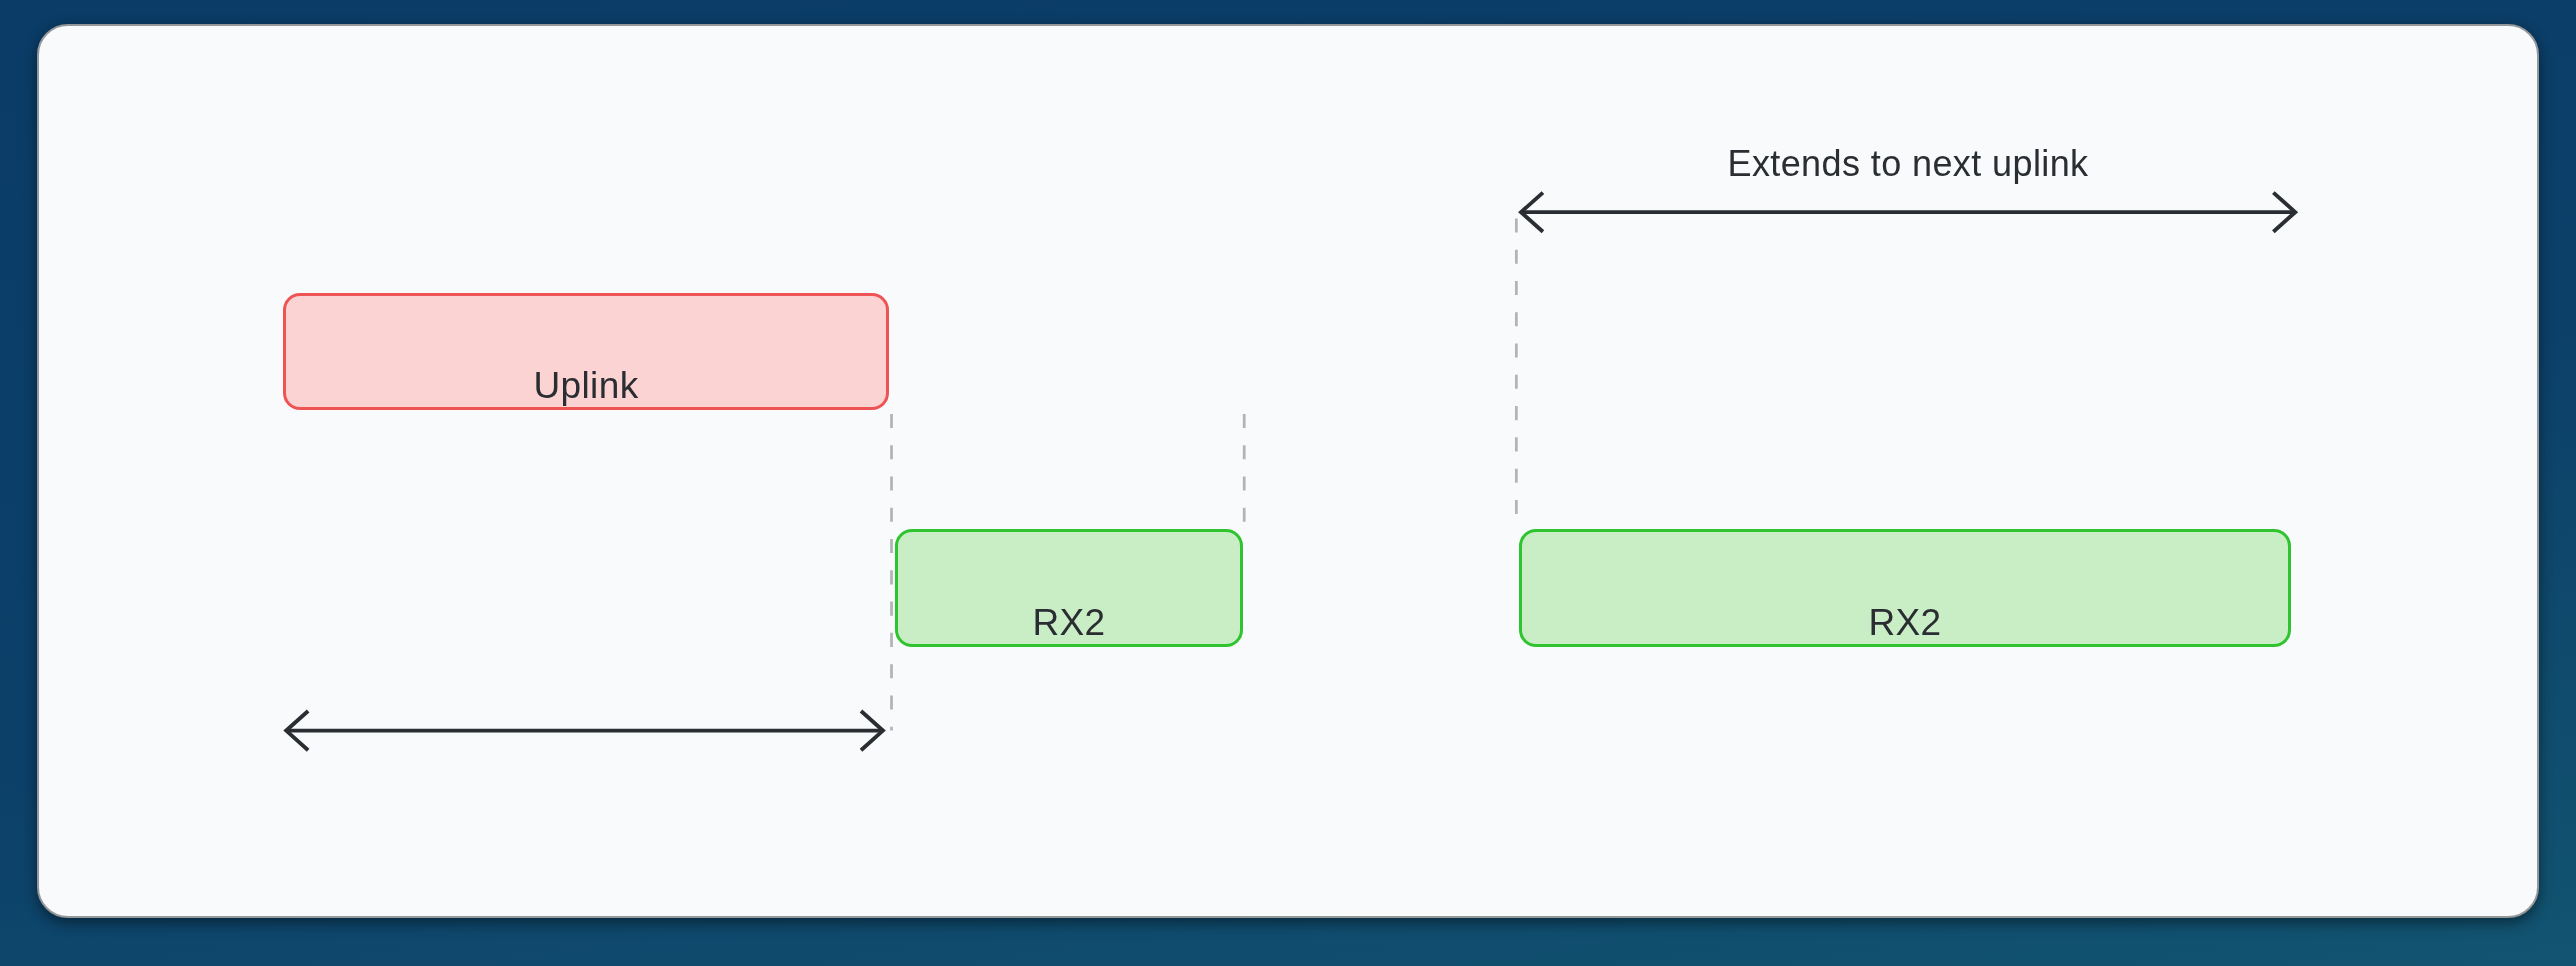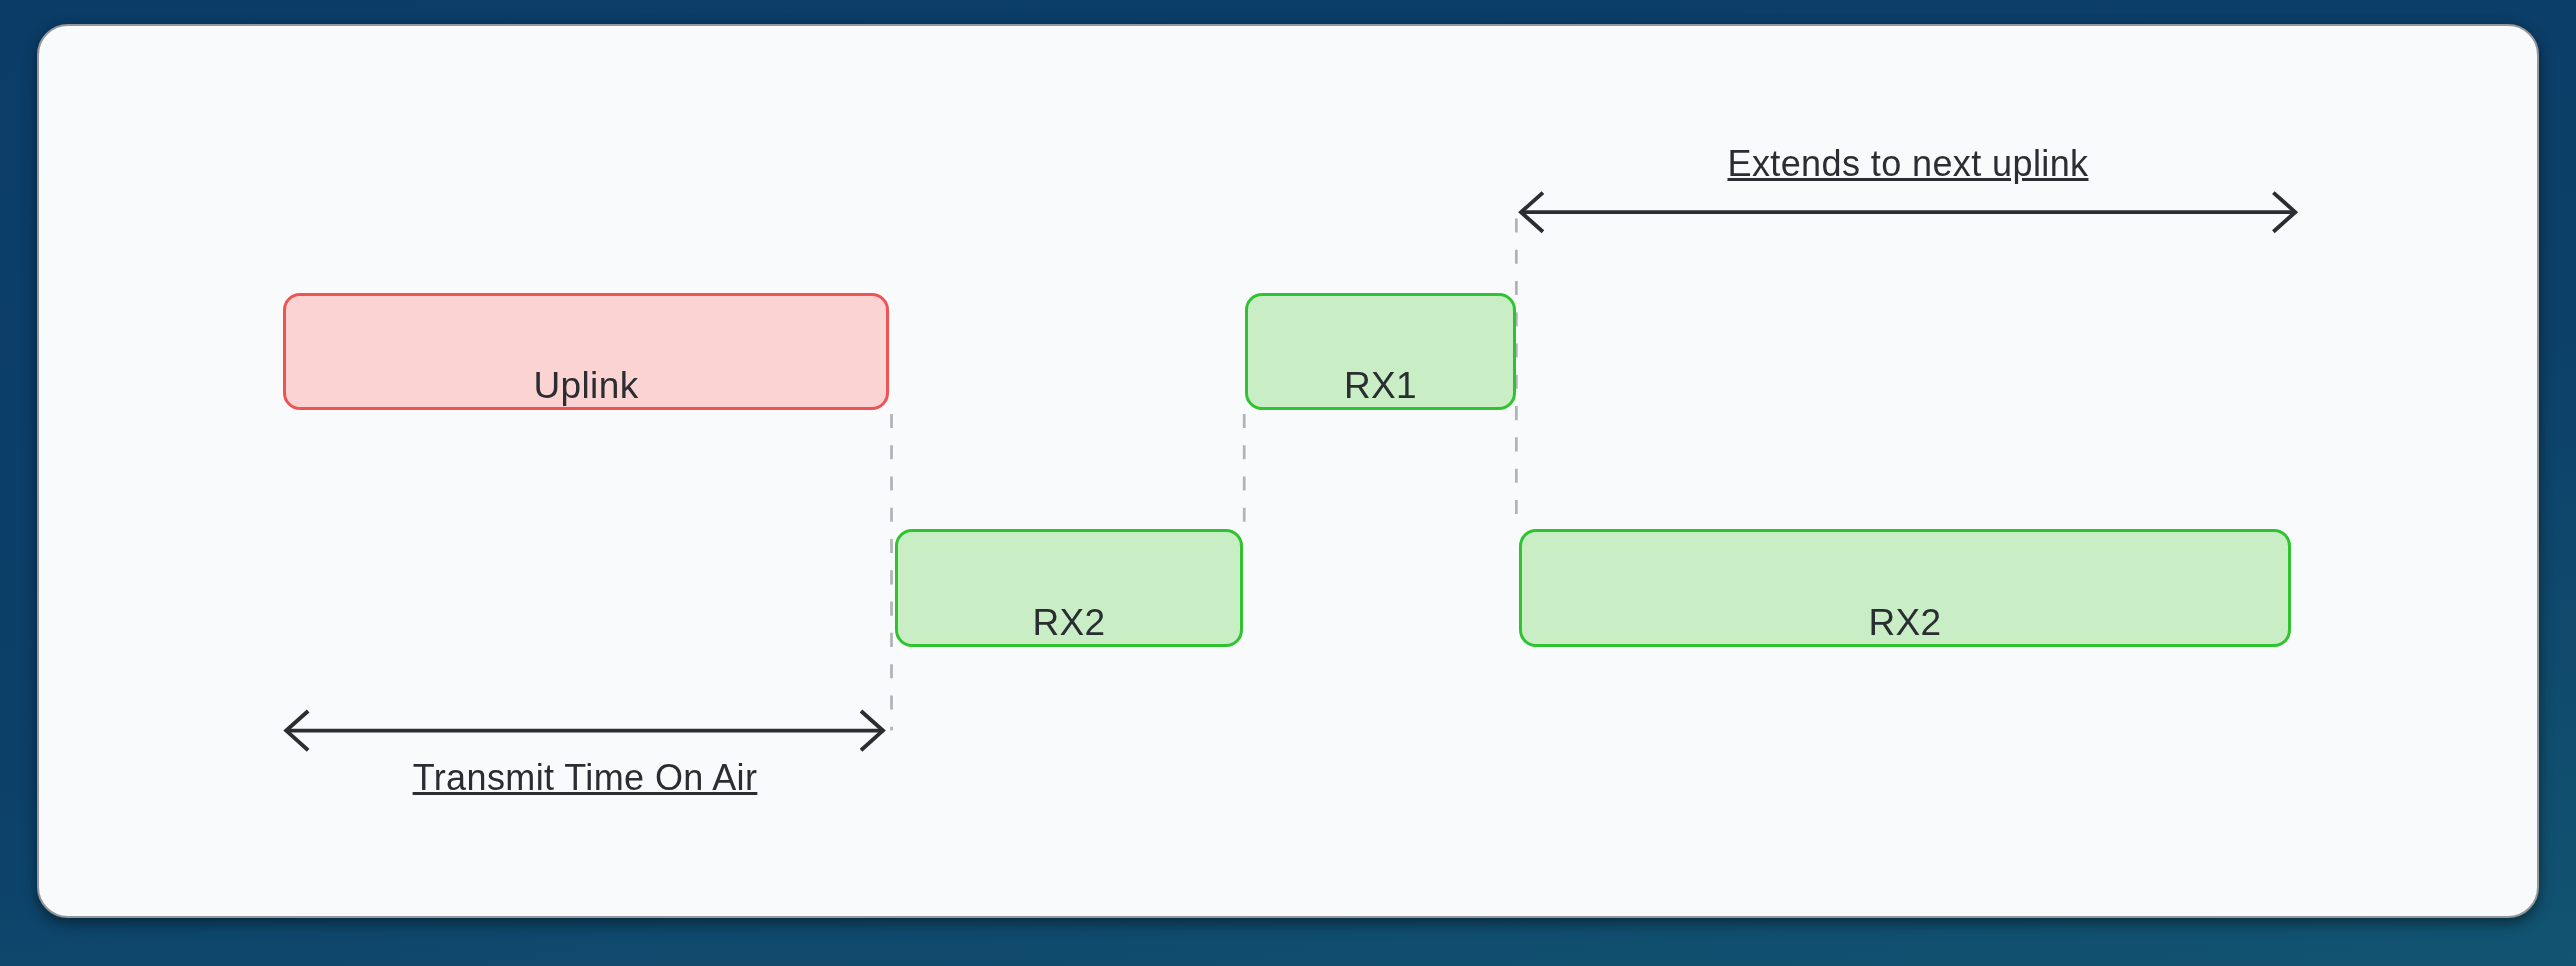--- a/index.html
+++ b/index.html
@@ -60,21 +60,20 @@
   .box-rx1  { left: 1245px; top: 293px; width: 271px; height: 117px; }
   .box-rx2a { left: 895px; top: 529px; width: 348px; height: 118px; }
   .box-rx2b { left: 1519px; top: 529px; width: 772px; height: 118px; }
   .anno {
     position: absolute;
     font-size: 36px;
     color: #2a2d31;
     text-align: center;
     letter-spacing: 0.4px;
     line-height: 42px;
-    text-decoration: underline;
   }
   .anno-transmit { left: 283px;  top: 757px; width: 604px; }
   .anno-extends  { left: 1521px; top: 143px; width: 774px; }
 </style>
 </head>
 <body>
 
 <div class="stage">
 
   <div class="card"></div>
@@ -97,30 +96,26 @@
       <line x1="1947" y1="271" x2="2933" y2="271"></line>
       <polyline points="1973,246 1945,271 1973,296"></polyline>
       <polyline points="2907,246 2935,271 2907,296"></polyline>
     </g>
   </svg>
 
   <div class="box box-uplink">
     <span>Uplink</span>
   </div>
 
-  <div class="box box-green box-rx1">
-    <span>RX1</span>
-  </div>
 
   <div class="box box-green box-rx2a">
     <span>RX2</span>
   </div>
 
   <div class="box box-green box-rx2b">
     <span>RX2</span>
   </div>
 
-  <div class="anno anno-transmit">Transmit Time On Air</div>
 
   <div class="anno anno-extends">Extends to next uplink</div>
 
 </div>
 
 
 </body></html>

